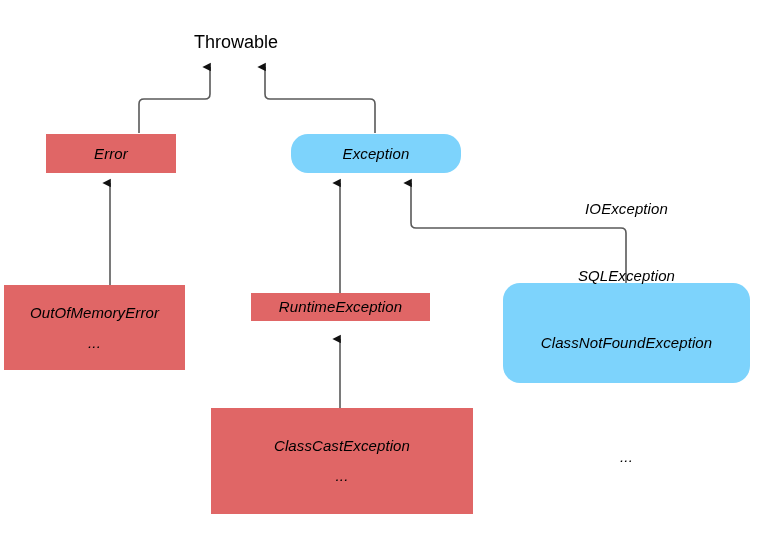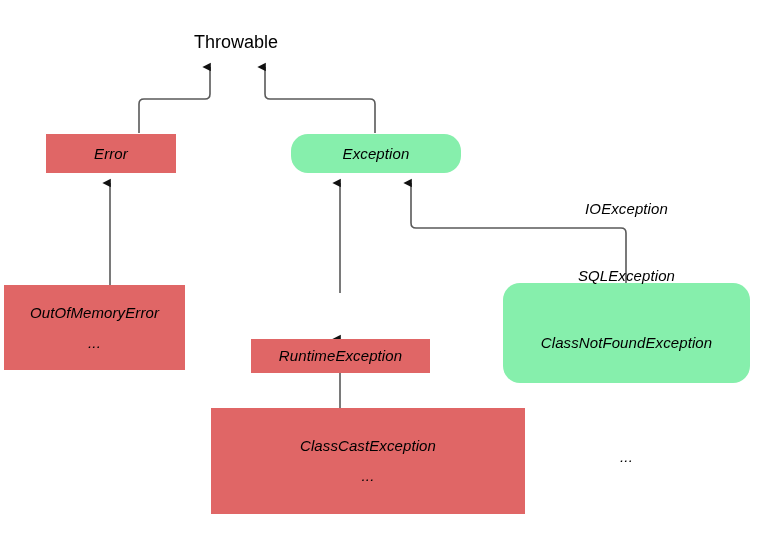--- a/index.html
+++ b/index.html
@@ -40,21 +40,21 @@
     white-space: pre;
   }
   .node .line {
     display: block;
     font-style: italic;
   }
   .node.red {
     background: #e06666;
   }
   .node.blue {
-    background: #86efac;
+    background: #7dd3fc;
     border-radius: 17px;
   }
   .root-label {
     position: absolute;
     color: #000000;
     font-size: 18px;
     line-height: 20px;
     white-space: pre;
     text-align: center;
   }
@@ -97,31 +97,31 @@
   <div class="node blue" style="left:291px; top:134px; width:170px; height:39px;">
     <span class="line">Exception</span>
   </div>
 
   <div class="node red" style="left:4px; top:285px; width:181px; height:85px;">
     <span class="line">OutOfMemoryError</span>
     <span class="ellipsis-gap"></span>
     <span class="line">...</span>
   </div>
 
-  <div class="node red" style="left:251px; top:293px; width:179px; height:34px;margin-top:46px;">
+  <div class="node red" style="left:251px; top:293px; width:179px; height:28px;">
     <span class="line">RuntimeException</span>
   </div>
 
   <div class="node blue" style="left:503px; top:283px; width:247px; height:100px;gap:47px;">
     <span class="line">IOException</span>
     <span class="line">SQLException</span>
     <span class="line">ClassNotFoundException</span>
     <span class="ellipsis-gap"></span>
     <span class="line">...</span>
   </div>
 
-  <div class="node red" style="left:211px; top:408px; width:314px; height:106px;">
+  <div class="node red" style="left:211px; top:408px; width:262px; height:106px;">
     <span class="line">ClassCastException</span>
     <span class="ellipsis-gap"></span>
     <span class="line">...</span>
   </div>
 
 </div>
 
 </body></html>

